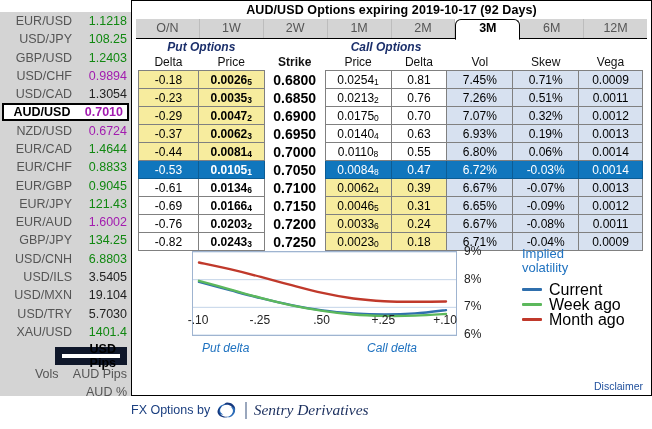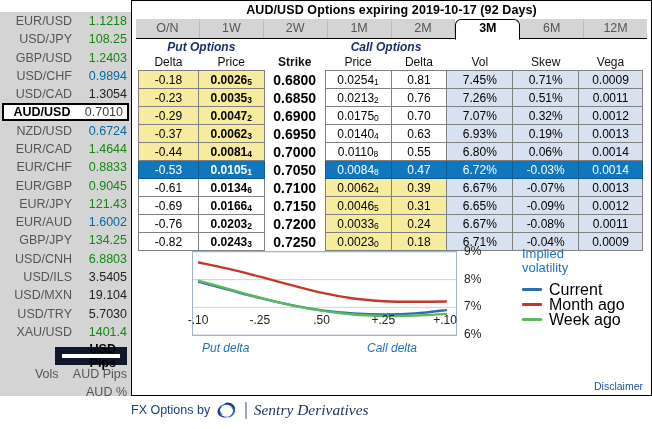--- a/index.html
+++ b/index.html
@@ -25,23 +25,23 @@
   }
   .rate-pair{
     width:72px;text-align:right;padding-right:7px;color:#555;
   }
   .rate-val{width:48px;text-align:right;padding-right:4px;}
   .rate-row.sel{
     background:#ffffff;border:2px solid #000;height:18px;
     box-sizing:border-box;margin:0 2px;width:127px;
   }
   .rate-row.sel .rate-pair{color:#000;font-weight:bold;width:70px;}
-  .rate-row.sel .rate-val{font-weight:normal;color:#404040;}
+  .rate-row.sel .rate-val{font-weight:bold;color:#a21caf;}
   .up{color:#118811;}
-  .down{color:#0369a1;}
+  .down{color:#a21caf;}
   .flat{color:#222;}
 
   .vols-block{margin-top:6px;}
   .vol-row{height:18.3px;display:flex;align-items:center;font-size:12.5px;}
   .vol-label{width:60px;text-align:right;padding-right:8px;color:#555;}
   .vol-opt{width:62px;text-align:right;padding-right:4px;color:#555;}
   .vol-row.sel{
     background:#fff;border:7px solid #0f172a;box-sizing:border-box;
     height:18px;width:72px;margin-left:55px;
   }
@@ -414,26 +414,26 @@
         <div class="legend-title">
           <span>Implied</span><br>
           <span>volatility</span>
         </div>
         <div id="legend-items">
             <div class="legend-item">
               <span class="legend-swatch" style="background: rgb(47, 111, 173);"></span>
               <span>Current</span>
             </div>
             <div class="legend-item">
+              <span class="legend-swatch" style="background: rgb(92, 184, 92);"></span>
+              <span>Week ago</span>
+            </div>
+            <div class="legend-item">
               <span class="legend-swatch" style="background: rgb(192, 57, 43);"></span>
               <span>Month ago</span>
-            </div>
-            <div class="legend-item">
-              <span class="legend-swatch" style="background: rgb(92, 184, 92);"></span>
-              <span>Week ago</span>
             </div>
           </div>
       </div>
     </div>
 
     <div class="disclaimer">Disclaimer</div>
   </div>
 
   <div class="footer">
     <span class="footer-txt">FX Options by</span>

